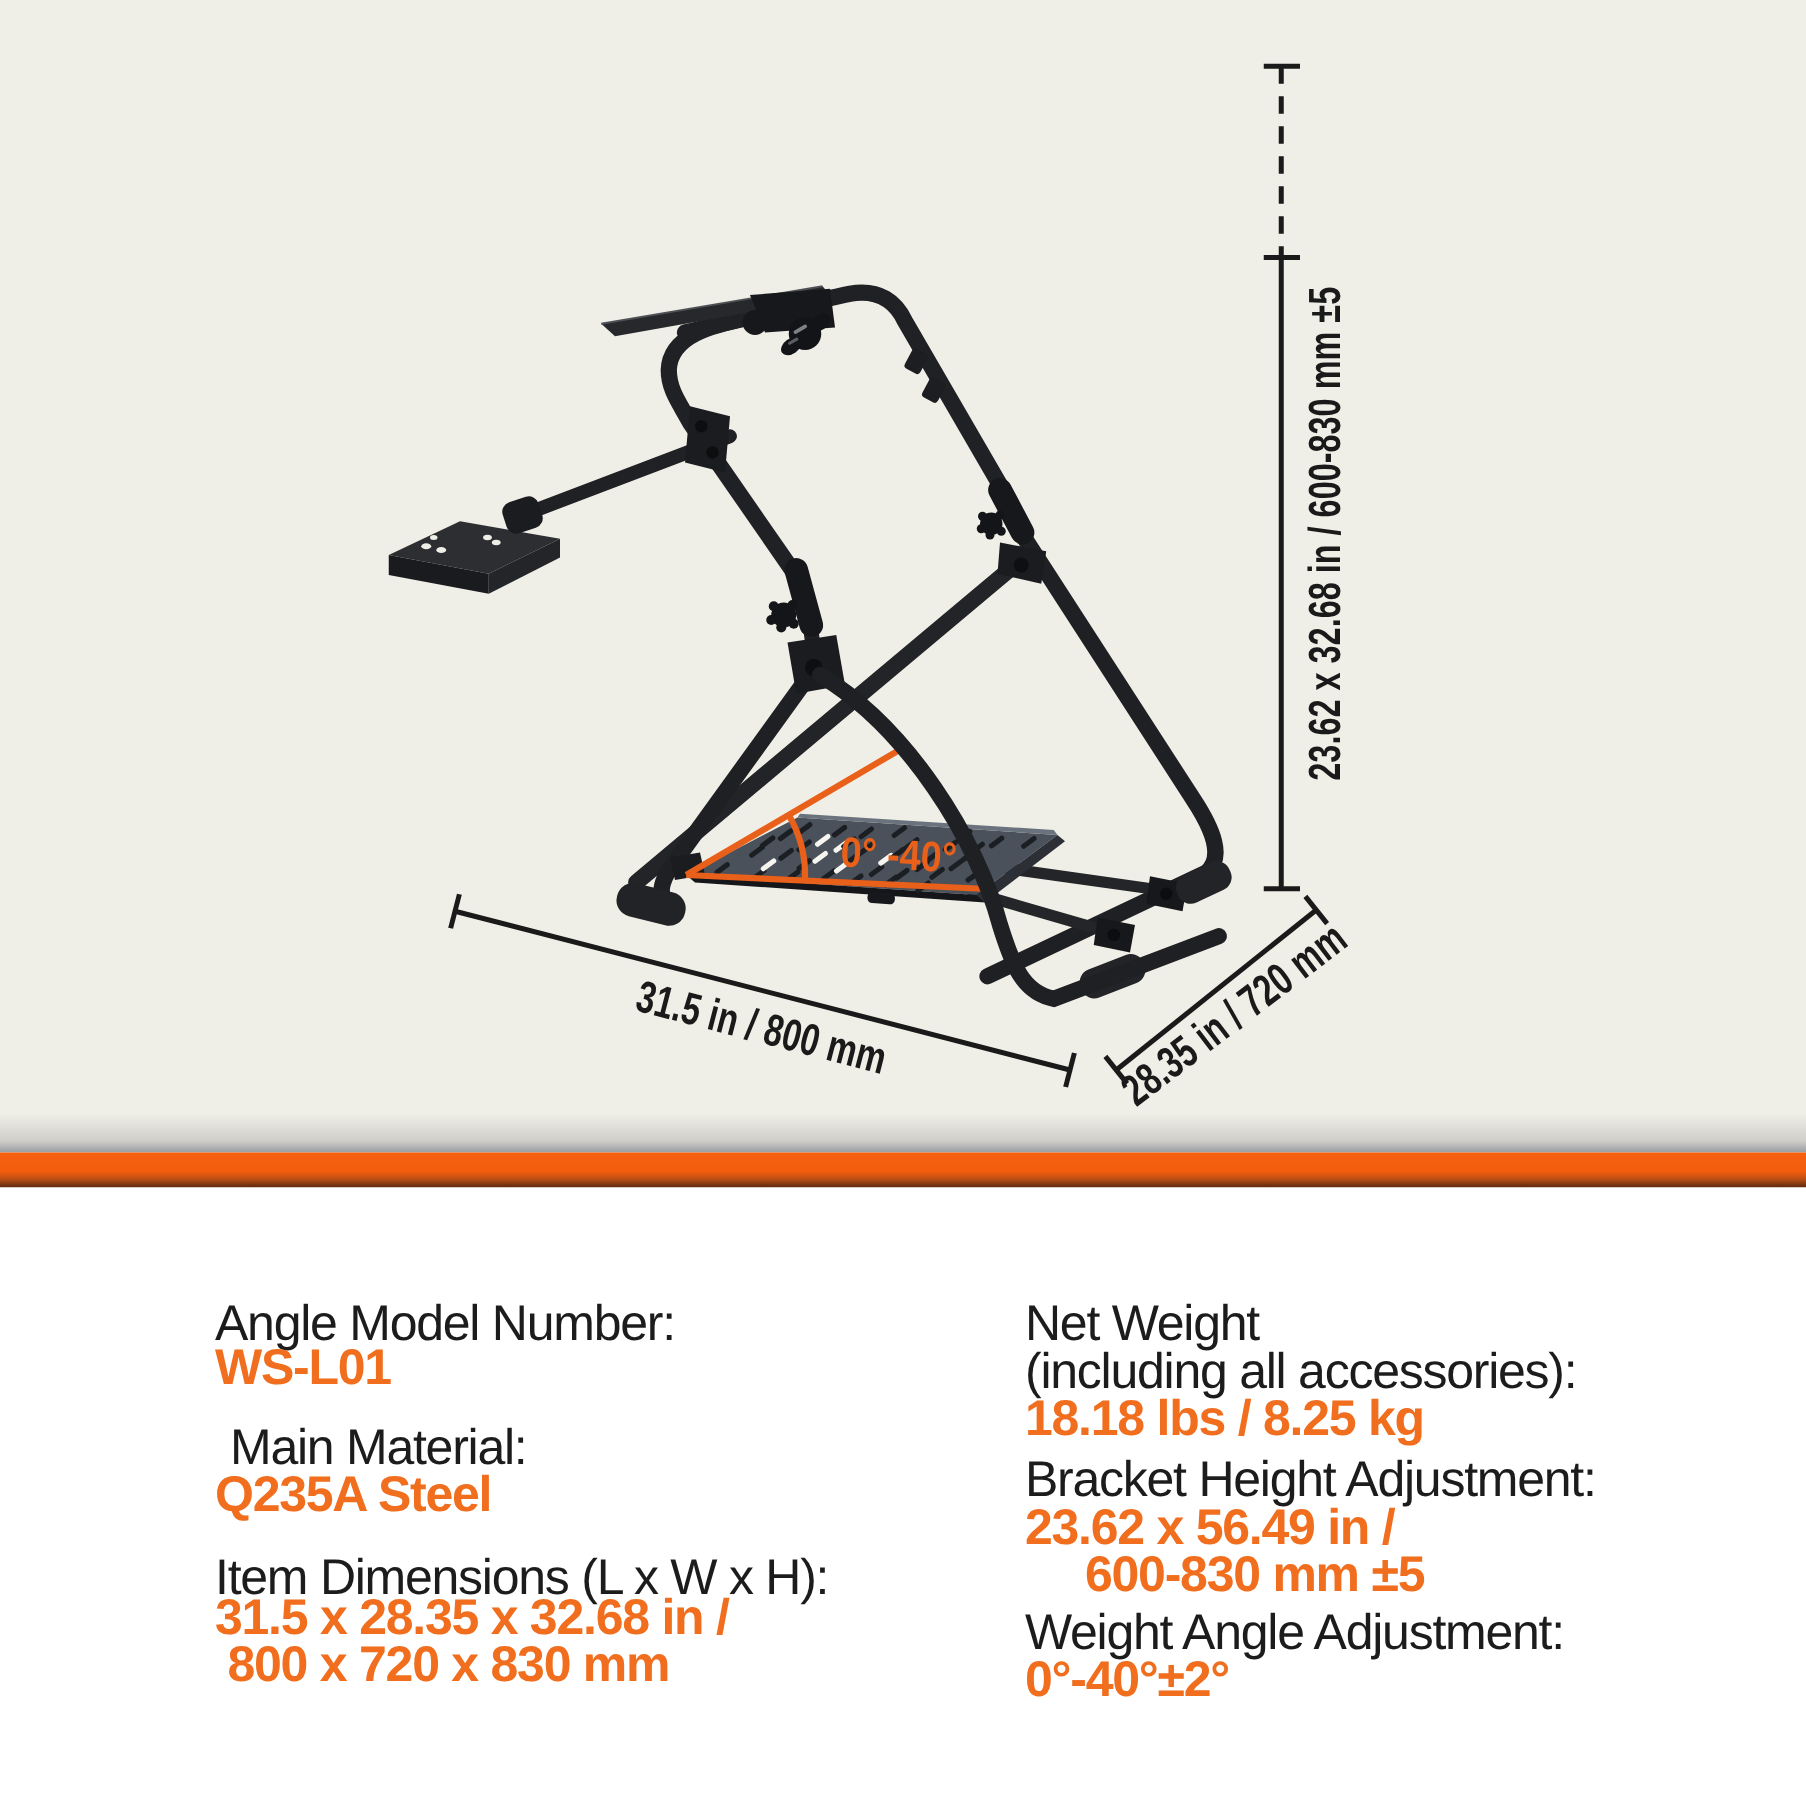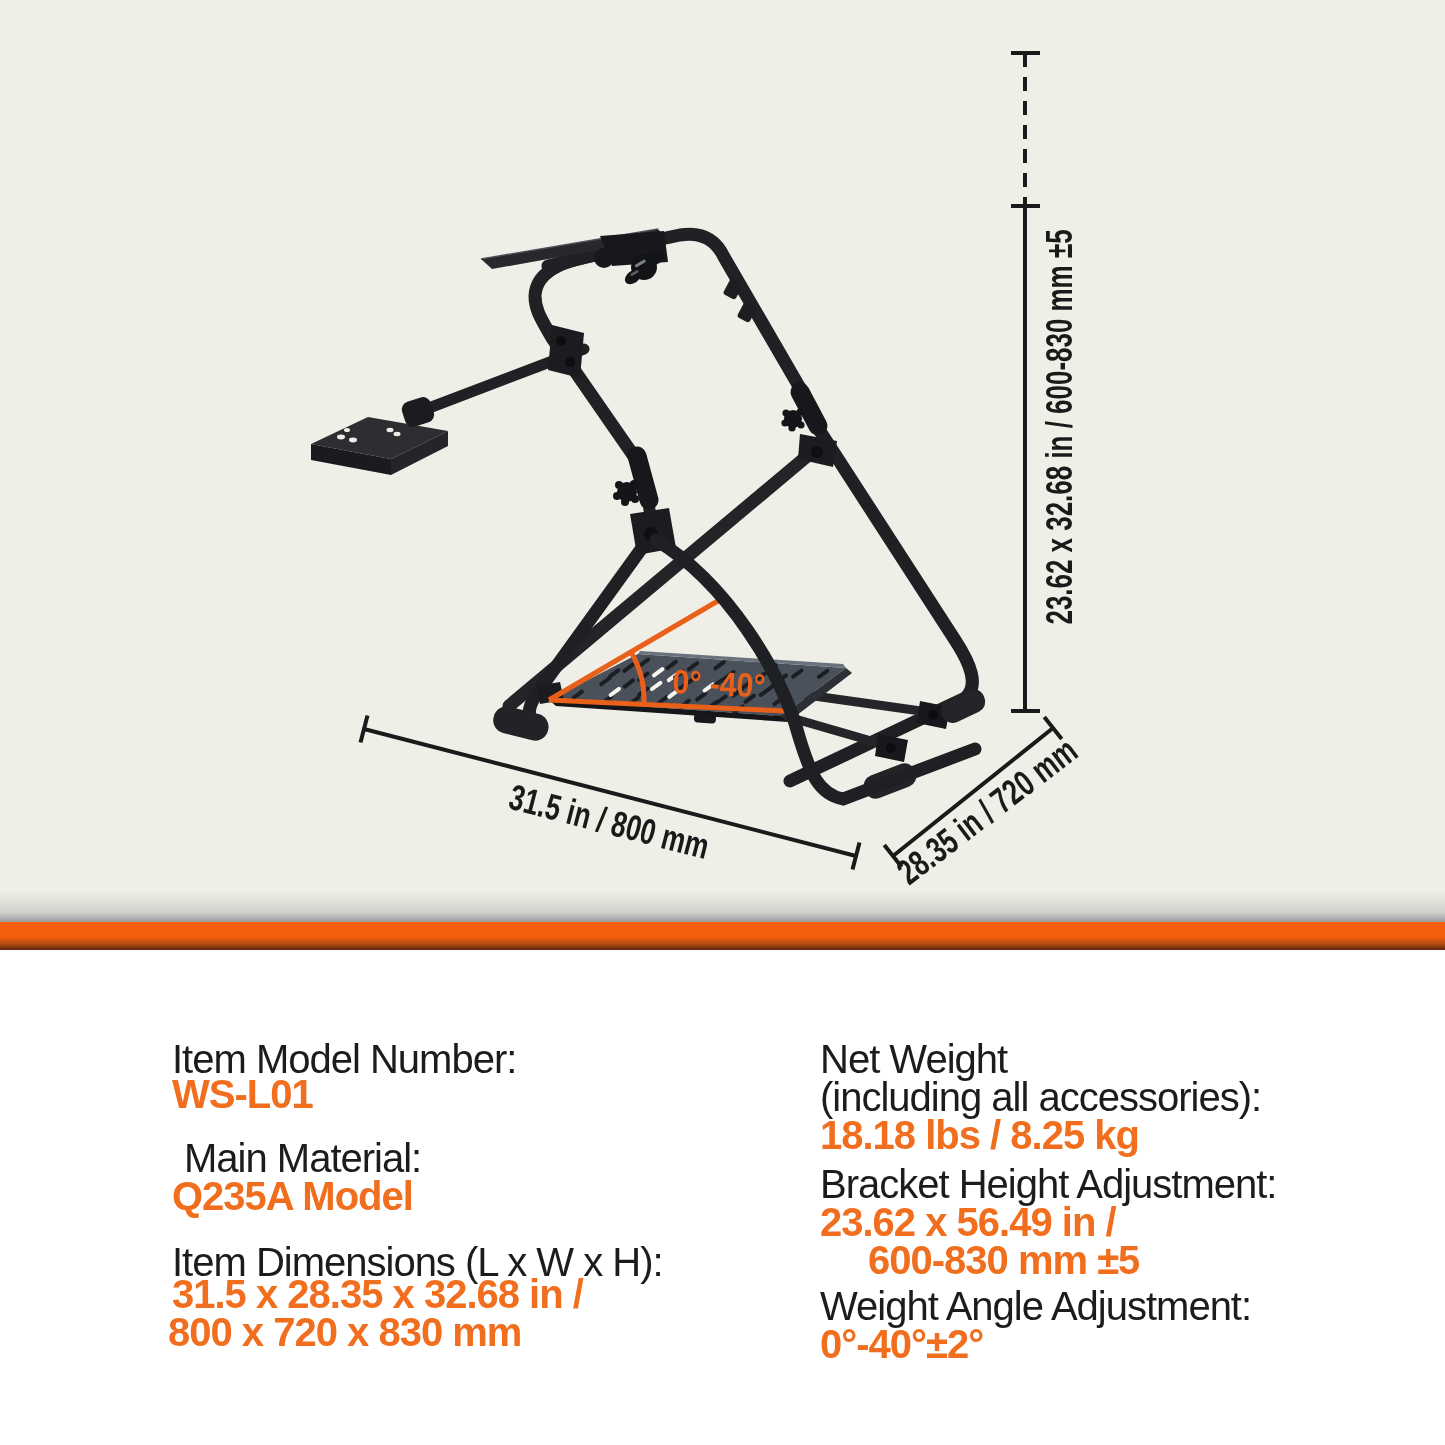--- a/index.html
+++ b/index.html
@@ -239,33 +239,33 @@
 
   <g transform="rotate(14.5 507 808) translate(507 808) scale(0.742 1)">
     <text x="0" y="0" font-size="36" font-weight="bold" fill="#1a1a1a">31.5 in / 800 mm</text>
   </g>
 
   <g transform="rotate(-37.3 909 886) translate(909 886) scale(0.726 1)">
     <text x="0" y="0" font-size="36" font-weight="bold" fill="#1a1a1a">28.35 in / 720 mm</text>
   </g>
 </svg>
 
-<div class="abs blk" style="left:172px;top:1039px;">Item Model Number:</div>
+<div class="abs blk" style="left:172px;top:1039px;">Angle Model Number:</div>
 
 <div class="abs org" style="left:172px;top:1074px;">WS-L01</div>
 
 <div class="abs blk" style="left:184px;top:1138px;">Main Material:</div>
 
-<div class="abs org" style="left:172px;top:1176px;">Q235A Model</div>
+<div class="abs org" style="left:172px;top:1176px;">Q235A Steel</div>
 
 <div class="abs blk" style="left:172px;top:1242px;">Item Dimensions (L x W x H):</div>
 
 <div class="abs org" style="left:172px;top:1274px;">31.5 x 28.35 x 32.68 in /</div>
 
-<div class="abs org" style="left:168px;top:1312px;text-align:center;">800 x 720 x 830 mm</div>
+<div class="abs org" style="left:182px;top:1312px;text-align:center;">800 x 720 x 830 mm</div>
 
 <div class="abs blk" style="left:820px;top:1039px;">Net Weight</div>
 
 <div class="abs blk" style="left:820px;top:1077px;">(including all accessories):</div>
 
 <div class="abs org" style="left:820px;top:1115px;">18.18 lbs / 8.25 kg</div>
 
 <div class="abs blk" style="left:820px;top:1164px;">Bracket Height Adjustment:</div>
 
 <div class="abs org" style="left:820px;top:1202px;">23.62 x 56.49 in /</div>

